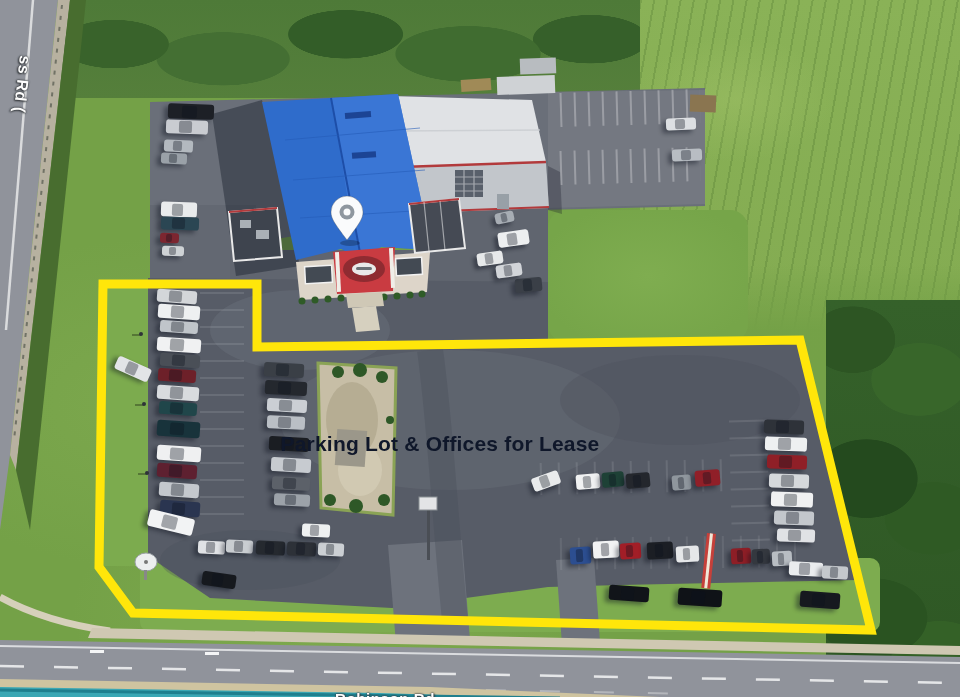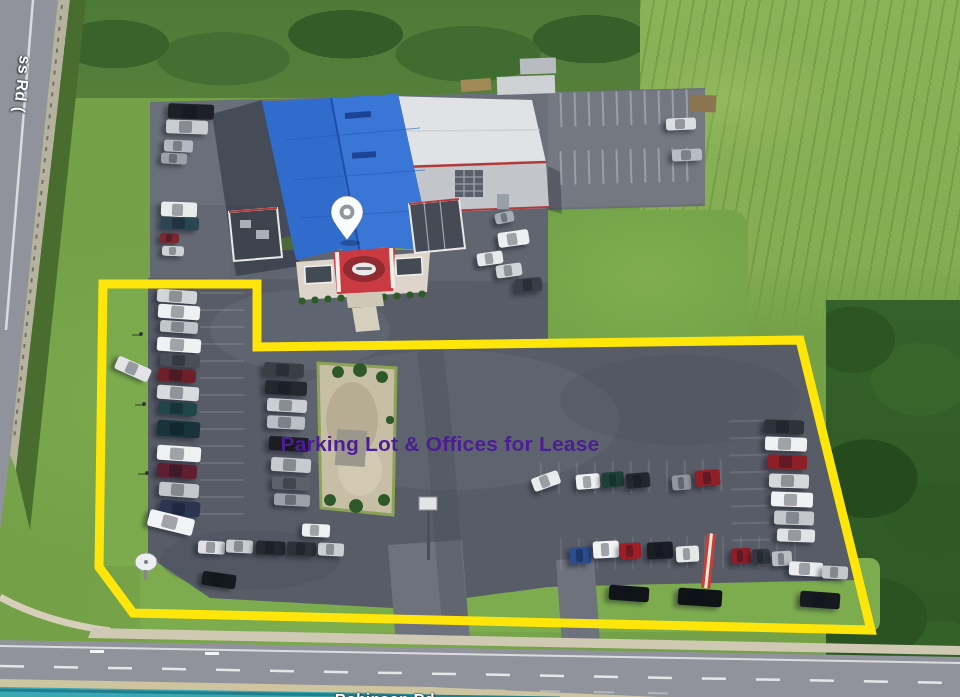--- a/index.html
+++ b/index.html
@@ -59,21 +59,21 @@
     box-shadow:-4px 3px 4px rgba(12,17,28,.42);
   }
   .car::after{
     content:"";position:absolute;left:30%;top:10%;width:32%;height:80%;
     background:rgba(12,18,30,.35);border-radius:2px;
   }
   svg.overlay{left:0;top:0;z-index:4;}
   .banner{
     left:253px;top:420px;width:374px;height:48px;z-index:5;
     display:flex;align-items:center;justify-content:center;
-    color:#4c1d95;font-weight:bold;font-size:21px;letter-spacing:.2px;
+    color:#0f172a;font-weight:bold;font-size:21px;letter-spacing:.2px;
   }
   .road-label{
     z-index:6;color:#fdfdfd;font-size:15px;font-weight:bold;letter-spacing:.6px;
     text-shadow:0 0 2px #3d4044,0 0 2px #3d4044,1px 1px 2px #33363a;
     white-space:nowrap;
   }
   .road-label.bottom{left:335px;top:690px;}
   .road-label.left{
     left:-70px;top:130px;width:170px;height:20px;font-size:16px;
     transform:rotate(96deg);transform-origin:50% 50%;

